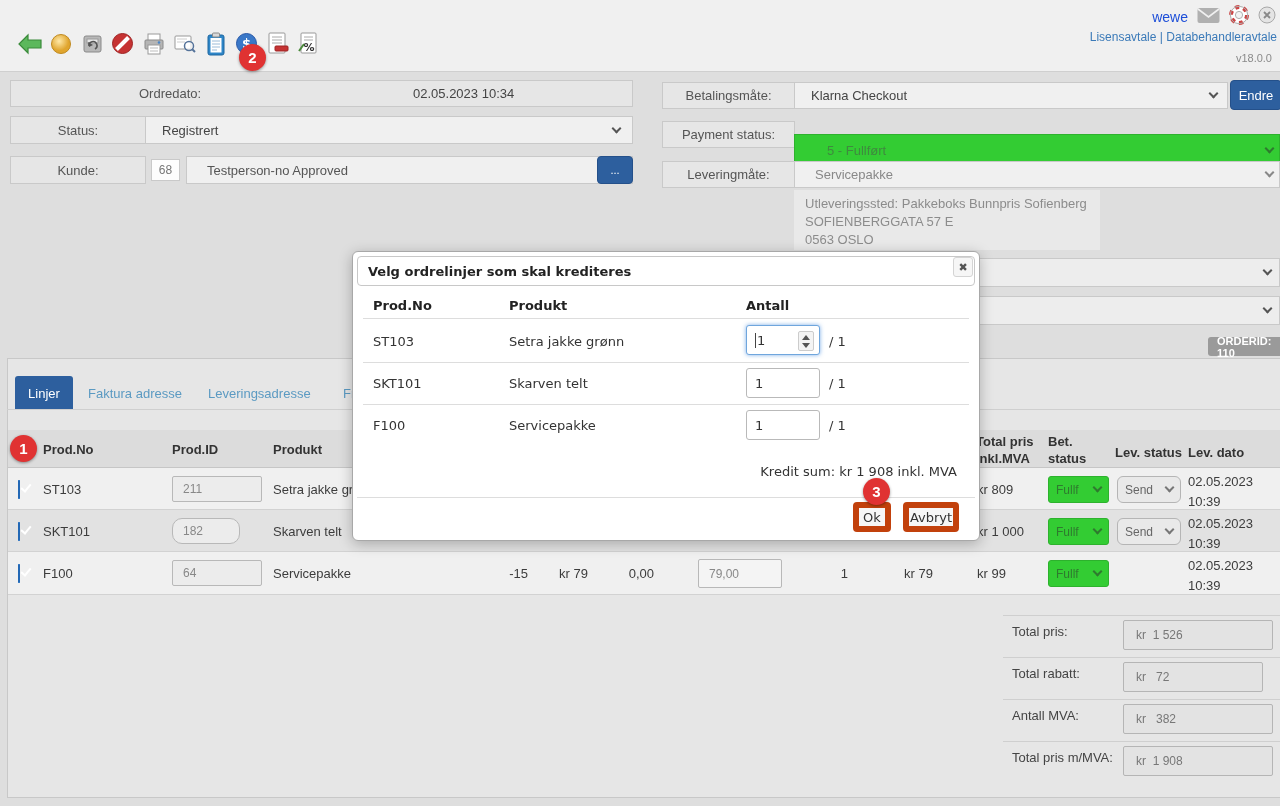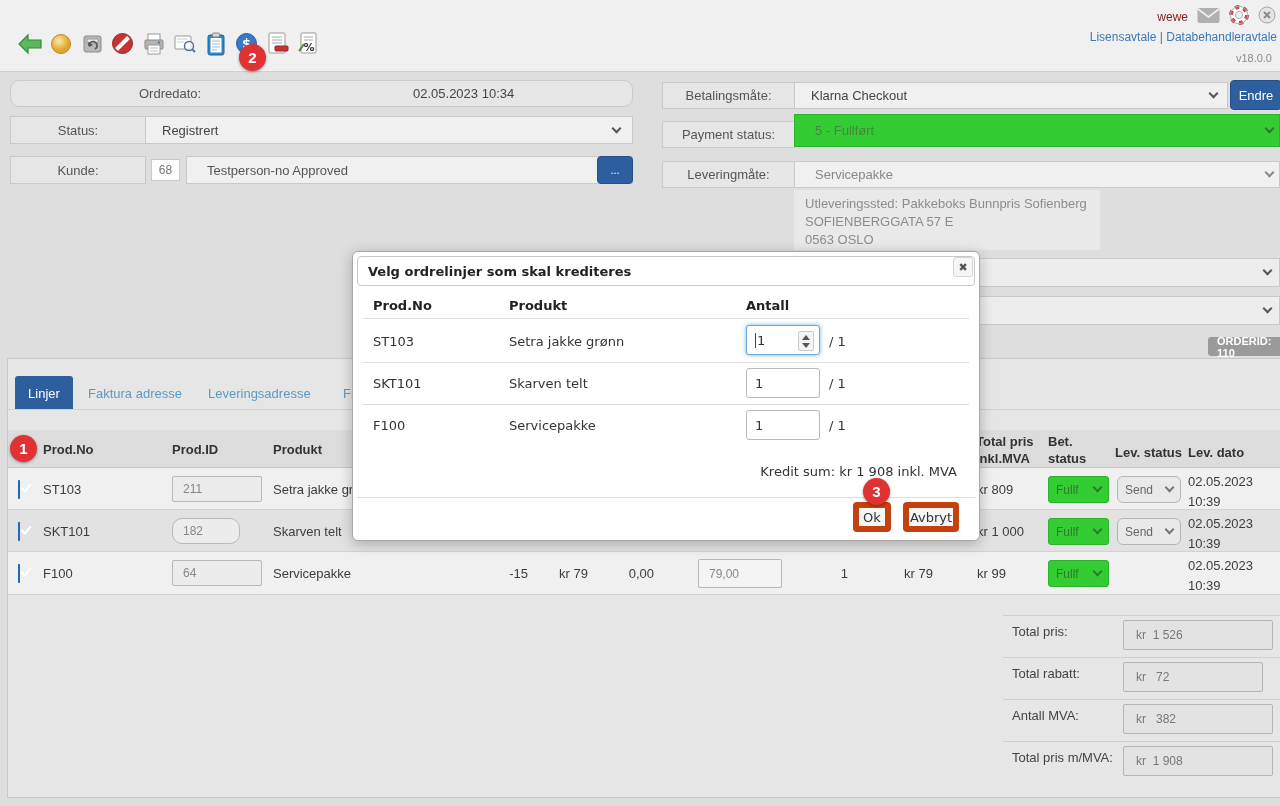--- a/index.html
+++ b/index.html
@@ -6,21 +6,21 @@
   html,body { width:1280px; height:806px; }
   body { font-family:"Liberation Sans", sans-serif; background:#dedede; }
   .screen { position:relative; width:1280px; height:806px; overflow:hidden; background:#dedede; }
   .abs { position:absolute; }
 
   
   .header-strip { left:0; top:0; width:1280px; height:72px; background:#f0f0f0; border-bottom:1px solid #cfcfcf; }
   .toolbar { left:16px; top:30px; display:flex; gap:4px; align-items:center; }
   .tool-icon { width:27px; height:27px; display:flex; align-items:center; justify-content:center; cursor:pointer; }
   .topright { right:4px; top:5px; display:flex; align-items:center; gap:9px; }
-  .user-link { color:#7f1d1d; font-size:12px; cursor:pointer;margin-left:9px; }
+  .user-link { color:#1d4ed8; font-size:14px; cursor:pointer;margin-left:9px; }
   .legal-links { right:3px; top:30px; color:#3b7ab8; font-size:12px; }
   .version { right:8px; top:52px; color:#8a8a8a; font-size:11px; }
 
   
   .cell { border:1px solid #c9c9c9; background:#e6e6e6; display:flex; align-items:center; justify-content:center; color:#555; font-size:13px; }
   .field { border:1px solid #c9c9c9; background:#f0f0f0; display:flex; align-items:center; color:#444; font-size:13px; }
   .chev { display:inline-block; width:7px; height:7px; border-right:2px solid #555; border-bottom:2px solid #555; transform:rotate(45deg); margin-top:-4px; }
   .btn-blue { background:#2d5f9e; color:#fff; border:1px solid #24508a; border-radius:4px; display:flex; align-items:center; justify-content:center; font-size:13px; cursor:pointer; }
   .addr-block { background:#e9e9e9; color:#8c8c8c; font-size:13px; line-height:18px; padding:5px 11px; }
   .orderid-badge { background:#9a9a9a; color:#fff; font-size:11px; font-weight:bold; display:flex; align-items:center; padding-left:9px; border-radius:3px 0 0 3px; }
@@ -176,21 +176,21 @@
           <circle cx="10" cy="10" r="3.6" fill="#f4f4f4" stroke="#b0b0b0"></circle>
         </svg></span>
     <span><svg width="18" height="18" viewBox="0 0 18 18">
           <circle cx="9" cy="9" r="8" fill="#e4e4e4" stroke="#a8a8a8"></circle>
           <path d="M6 6 L12 12 M12 6 L6 12" stroke="#888" stroke-width="1.8"></path>
         </svg></span>
   </div>
   <div class="abs legal-links">Lisensavtale | Databehandleravtale</div>
   <div class="abs version">v18.0.0</div>
 
-  <div class="abs cell" style="left:10px; top:80px; width:623px; height:27px;border-radius:9px;">
+  <div class="abs cell" style="left:10px; top:80px; width:623px; height:27px;">
     <span class="abs" style="left:128px; color:#555;">Ordredato:</span>
     <span class="abs" style="left:402px; color:#444;">02.05.2023 10:34</span>
   </div>
 
   <div class="abs cell" style="left:10px; top:116px; width:136px; height:28px;">
     <span>Status:</span>
   </div>
   <div class="abs field" style="left:145px; top:116px; width:488px; height:28px; padding-left:16px;">
     <span>Registrert</span>
     <span class="chev abs" style="right:12px;"></span>
@@ -216,21 +216,21 @@
     <span>Klarna Checkout</span>
     <span class="chev abs" style="right:10px;"></span>
   </div>
   <div class="abs btn-blue" style="left:1230px; top:80px; width:52px; height:30px;">
     <span>Endre</span>
   </div>
 
   <div class="abs cell" style="left:662px; top:121px; width:133px; height:27px;">
     <span>Payment status:</span>
   </div>
-  <div class="abs field" style="left:794px; top:114px; width:486px; height:33px; padding-left:20px; background:#33cc33; border-color:#2db22d; color:#3f8a3f;">
+  <div class="abs field" style="left:794px; top:134px; width:486px; height:33px; padding-left:32px; background:#33cc33; border-color:#2db22d; color:#3f8a3f;">
     <span>5 - Fullført</span>
     <span class="chev abs" style="right:6px; border-color:#2f7a2f;"></span>
   </div>
 
   <div class="abs cell" style="left:662px; top:161px; width:133px; height:27px;">
     <span>Leveringmåte:</span>
   </div>
   <div class="abs field" style="left:794px; top:161px; width:486px; height:27px; padding-left:20px; color:#888;">
     <span>Servicepakke</span>
     <span class="chev abs" style="right:6px; border-color:#888;"></span>

